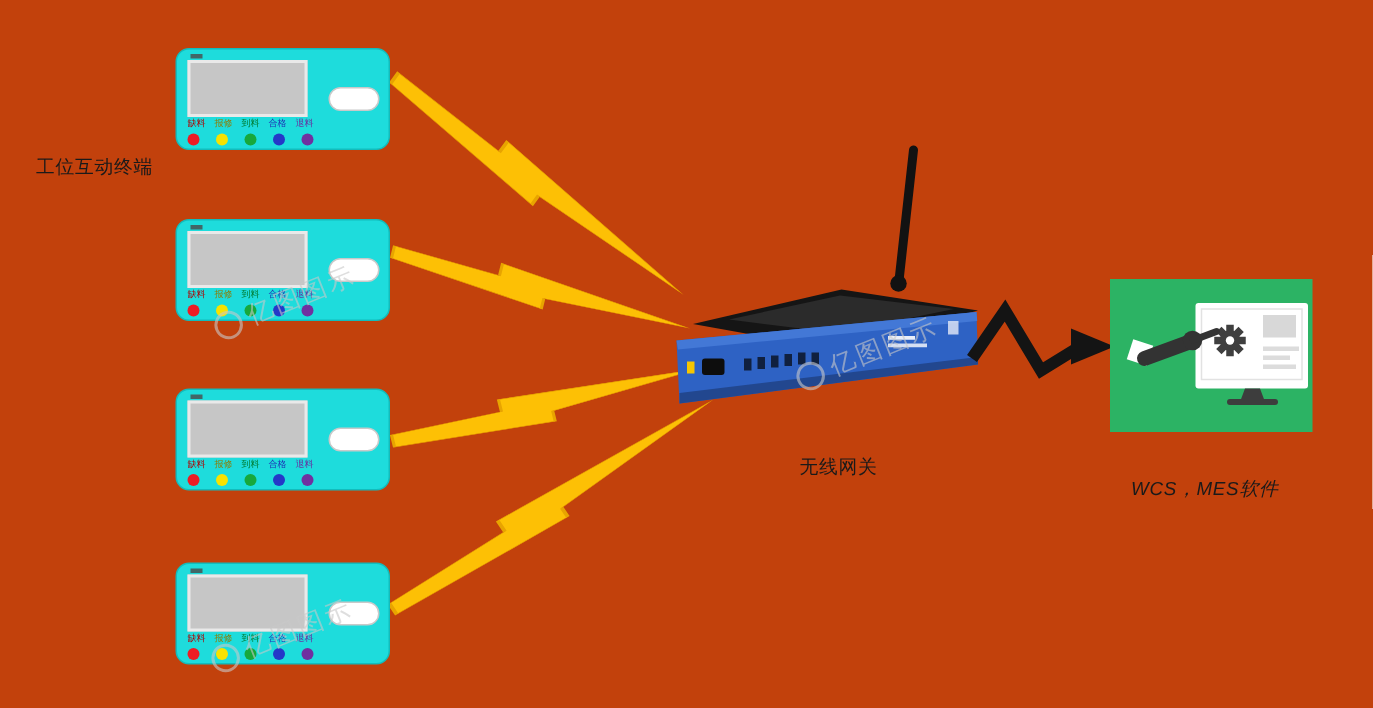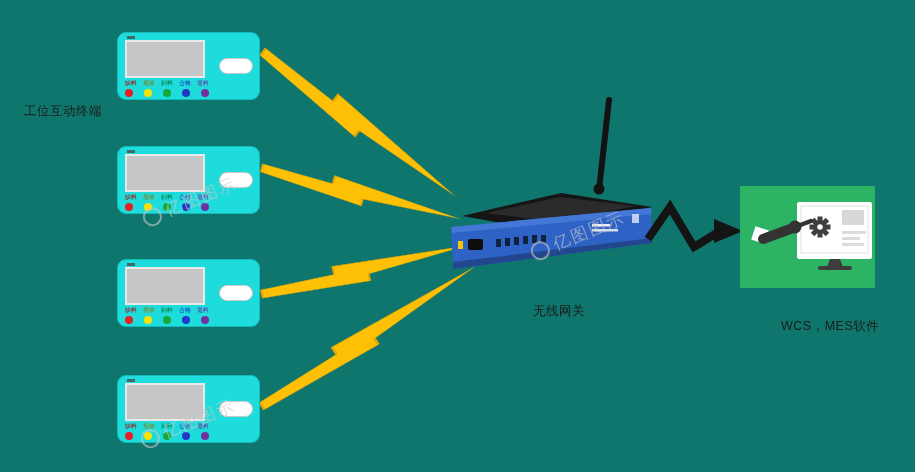--- a/index.html
+++ b/index.html
@@ -1,17 +1,17 @@
 <!DOCTYPE html>
 <html><head>
 <meta charset="utf-8">
 <style>
   html,body{margin:0;padding:0;background:#ffffff;}
   #canvas{
-    position:relative;width:915px;height:472px;background:#0f766e;overflow:hidden;
+    position:relative;width:915px;height:472px;background:#c2410c;overflow:hidden;
     font-family:"Liberation Sans", sans-serif;
   }
   #fx{position:absolute;left:0;top:0;z-index:1;}
 
   
   #terminals{position:absolute;left:0;top:0;width:100%;height:100%;z-index:2;}
   .terminal{
     position:absolute;left:117px;width:143px;height:68px;
     border-radius:9px;border:1px solid #12bcbc;box-sizing:border-box;
   }
@@ -28,21 +28,21 @@
     position:absolute;left:7px;top:47px;width:84px;display:flex;justify-content:space-between;
     font-size:6px;line-height:7px;white-space:nowrap;
   }
   .t-dots{position:absolute;left:7px;top:56px;width:84px;display:flex;justify-content:space-between;}
   .dot{width:8px;height:8px;border-radius:50%;display:inline-block;}
 
   
   .diagram-label{position:absolute;z-index:4;font-size:12.5px;color:#1a1a1a;letter-spacing:.5px;}
   #label-terminals{left:24px;top:103px;}
   #label-gateway{left:533px;top:303px;}
-  #label-software{left:781px;top:318px;}
+  #label-software{left:754px;top:318px;font-style:italic;}
 
   
   .watermark{
     position:absolute;z-index:5;display:flex;align-items:center;gap:5px;
     transform:rotate(-22deg);opacity:.6;font-size:17px;letter-spacing:2px;pointer-events:none;
   }
   .wm-ring{width:15px;height:15px;border:2px solid currentColor;border-radius:50%;flex:0 0 auto;}
   #wm1{left:140px;top:190px;}
   #wm2{left:528px;top:224px;}
   #wm3{left:138px;top:412px;}

